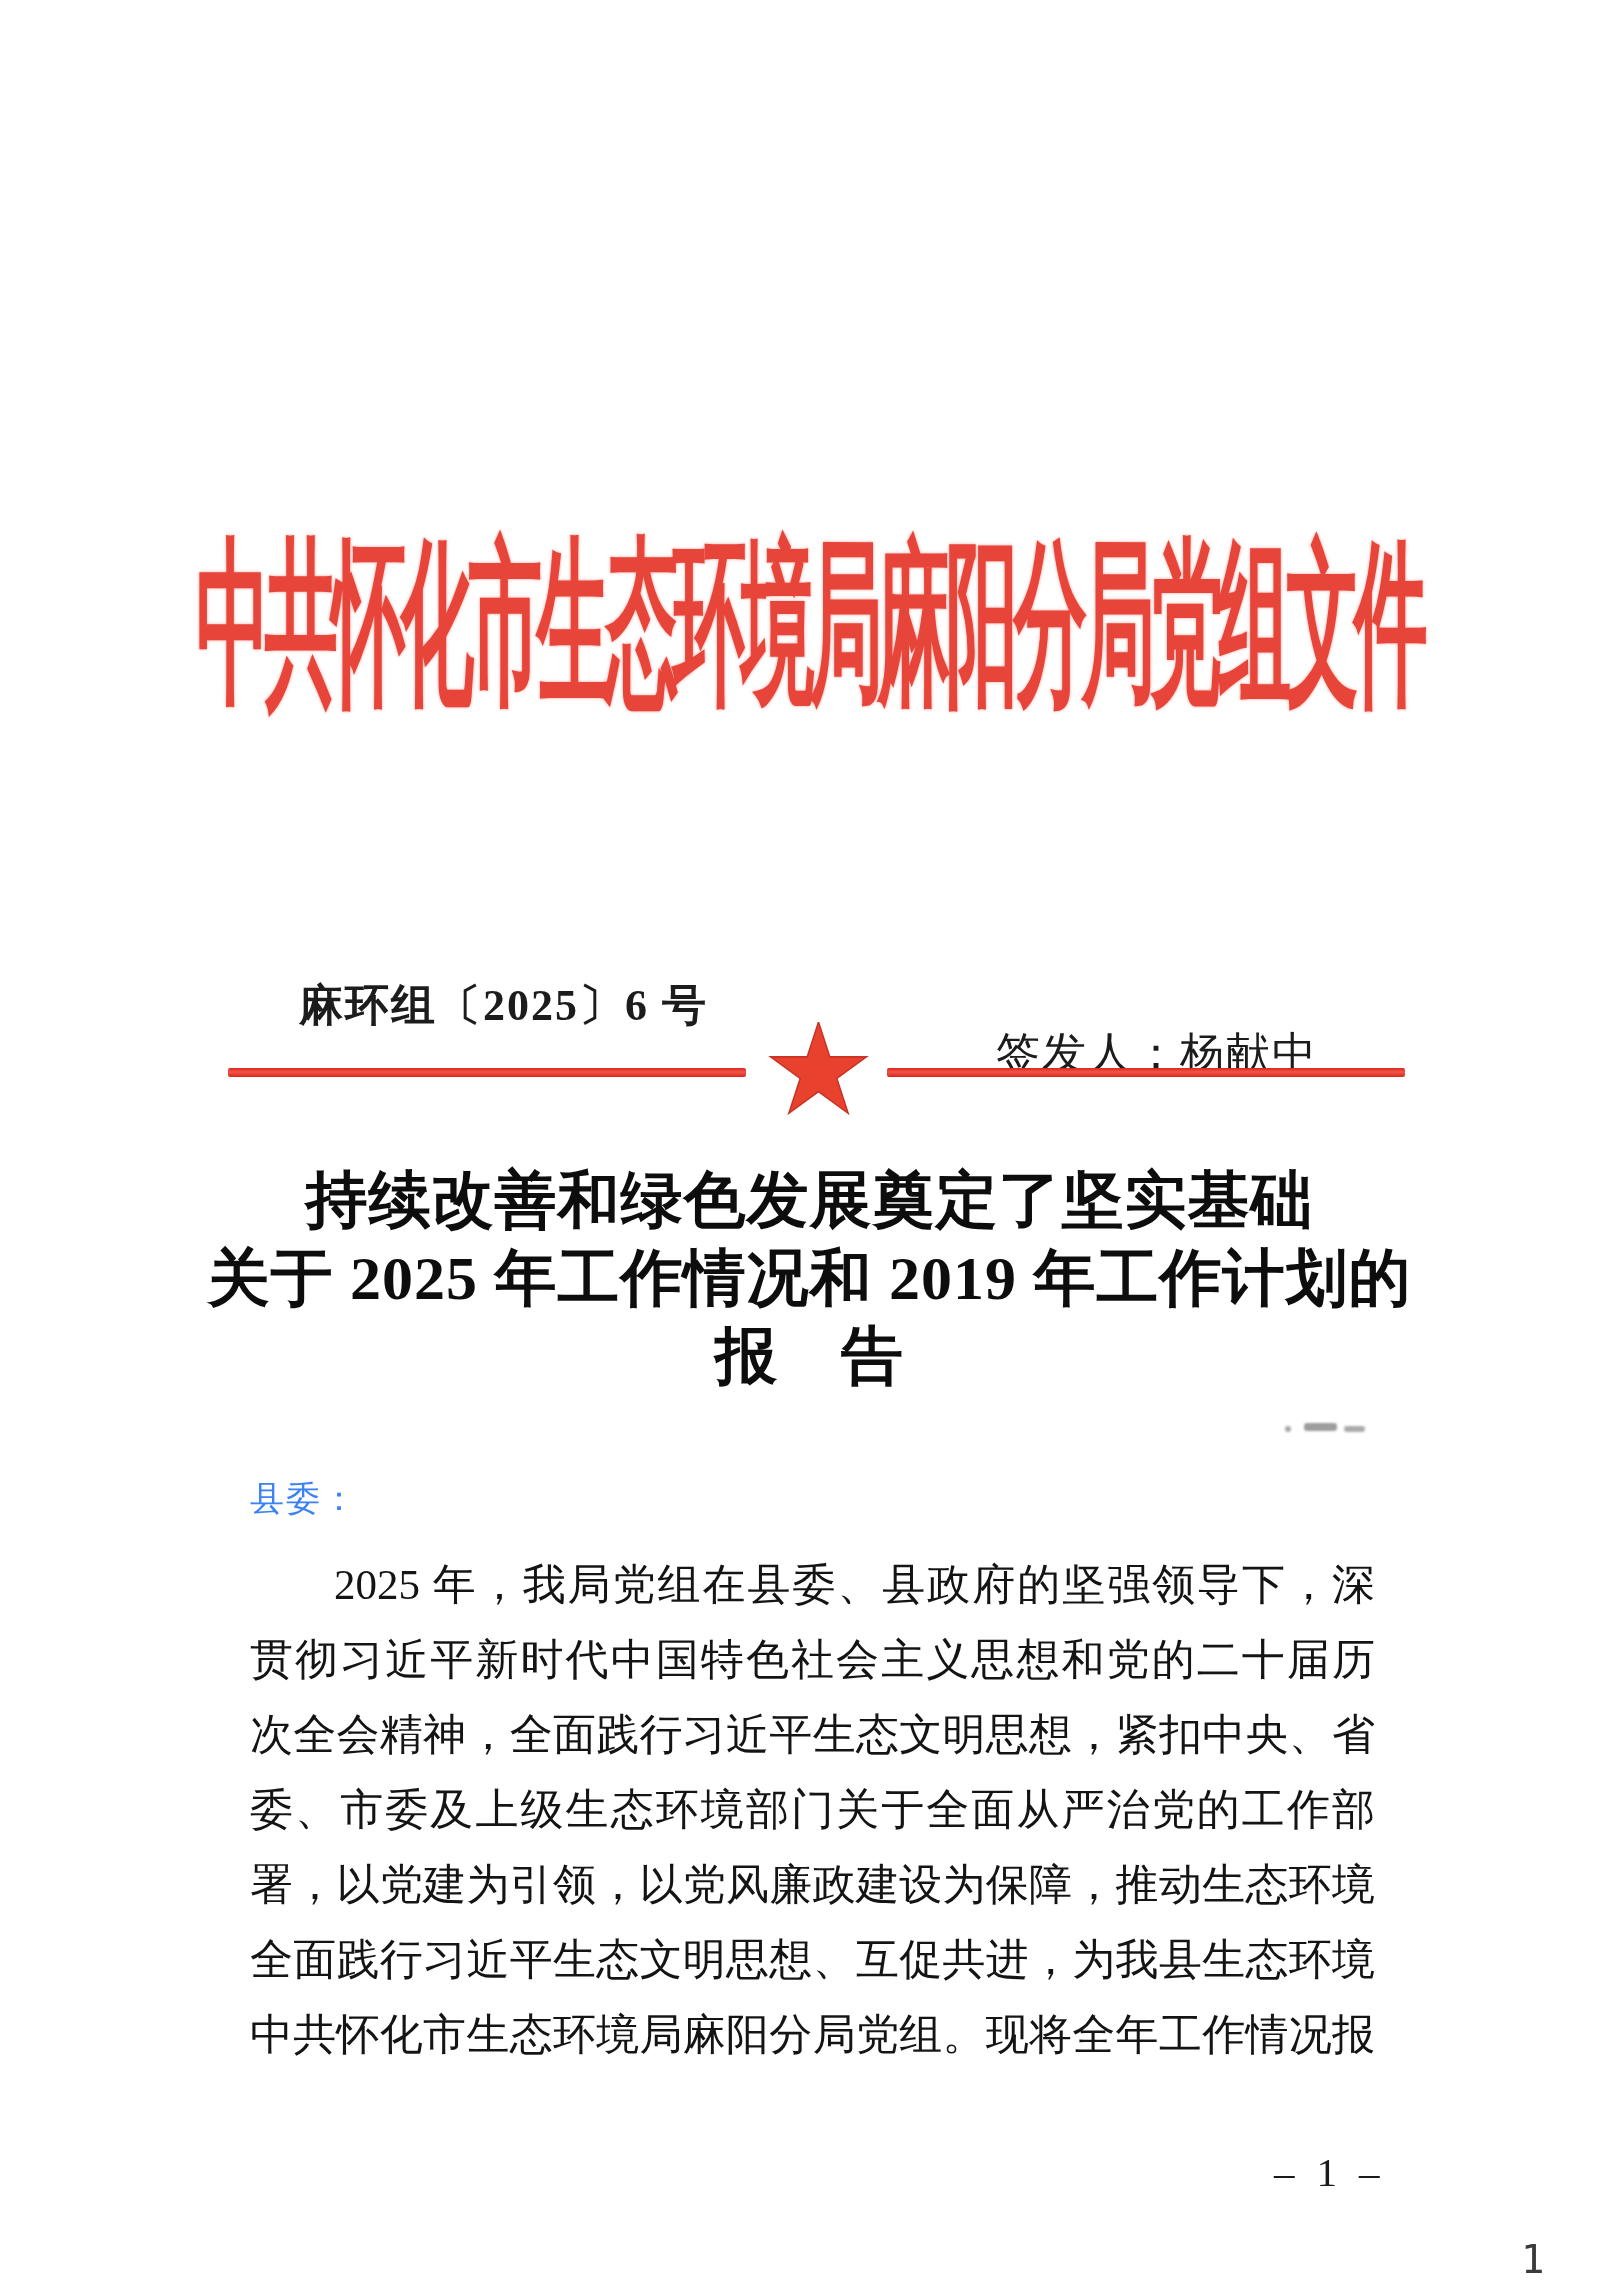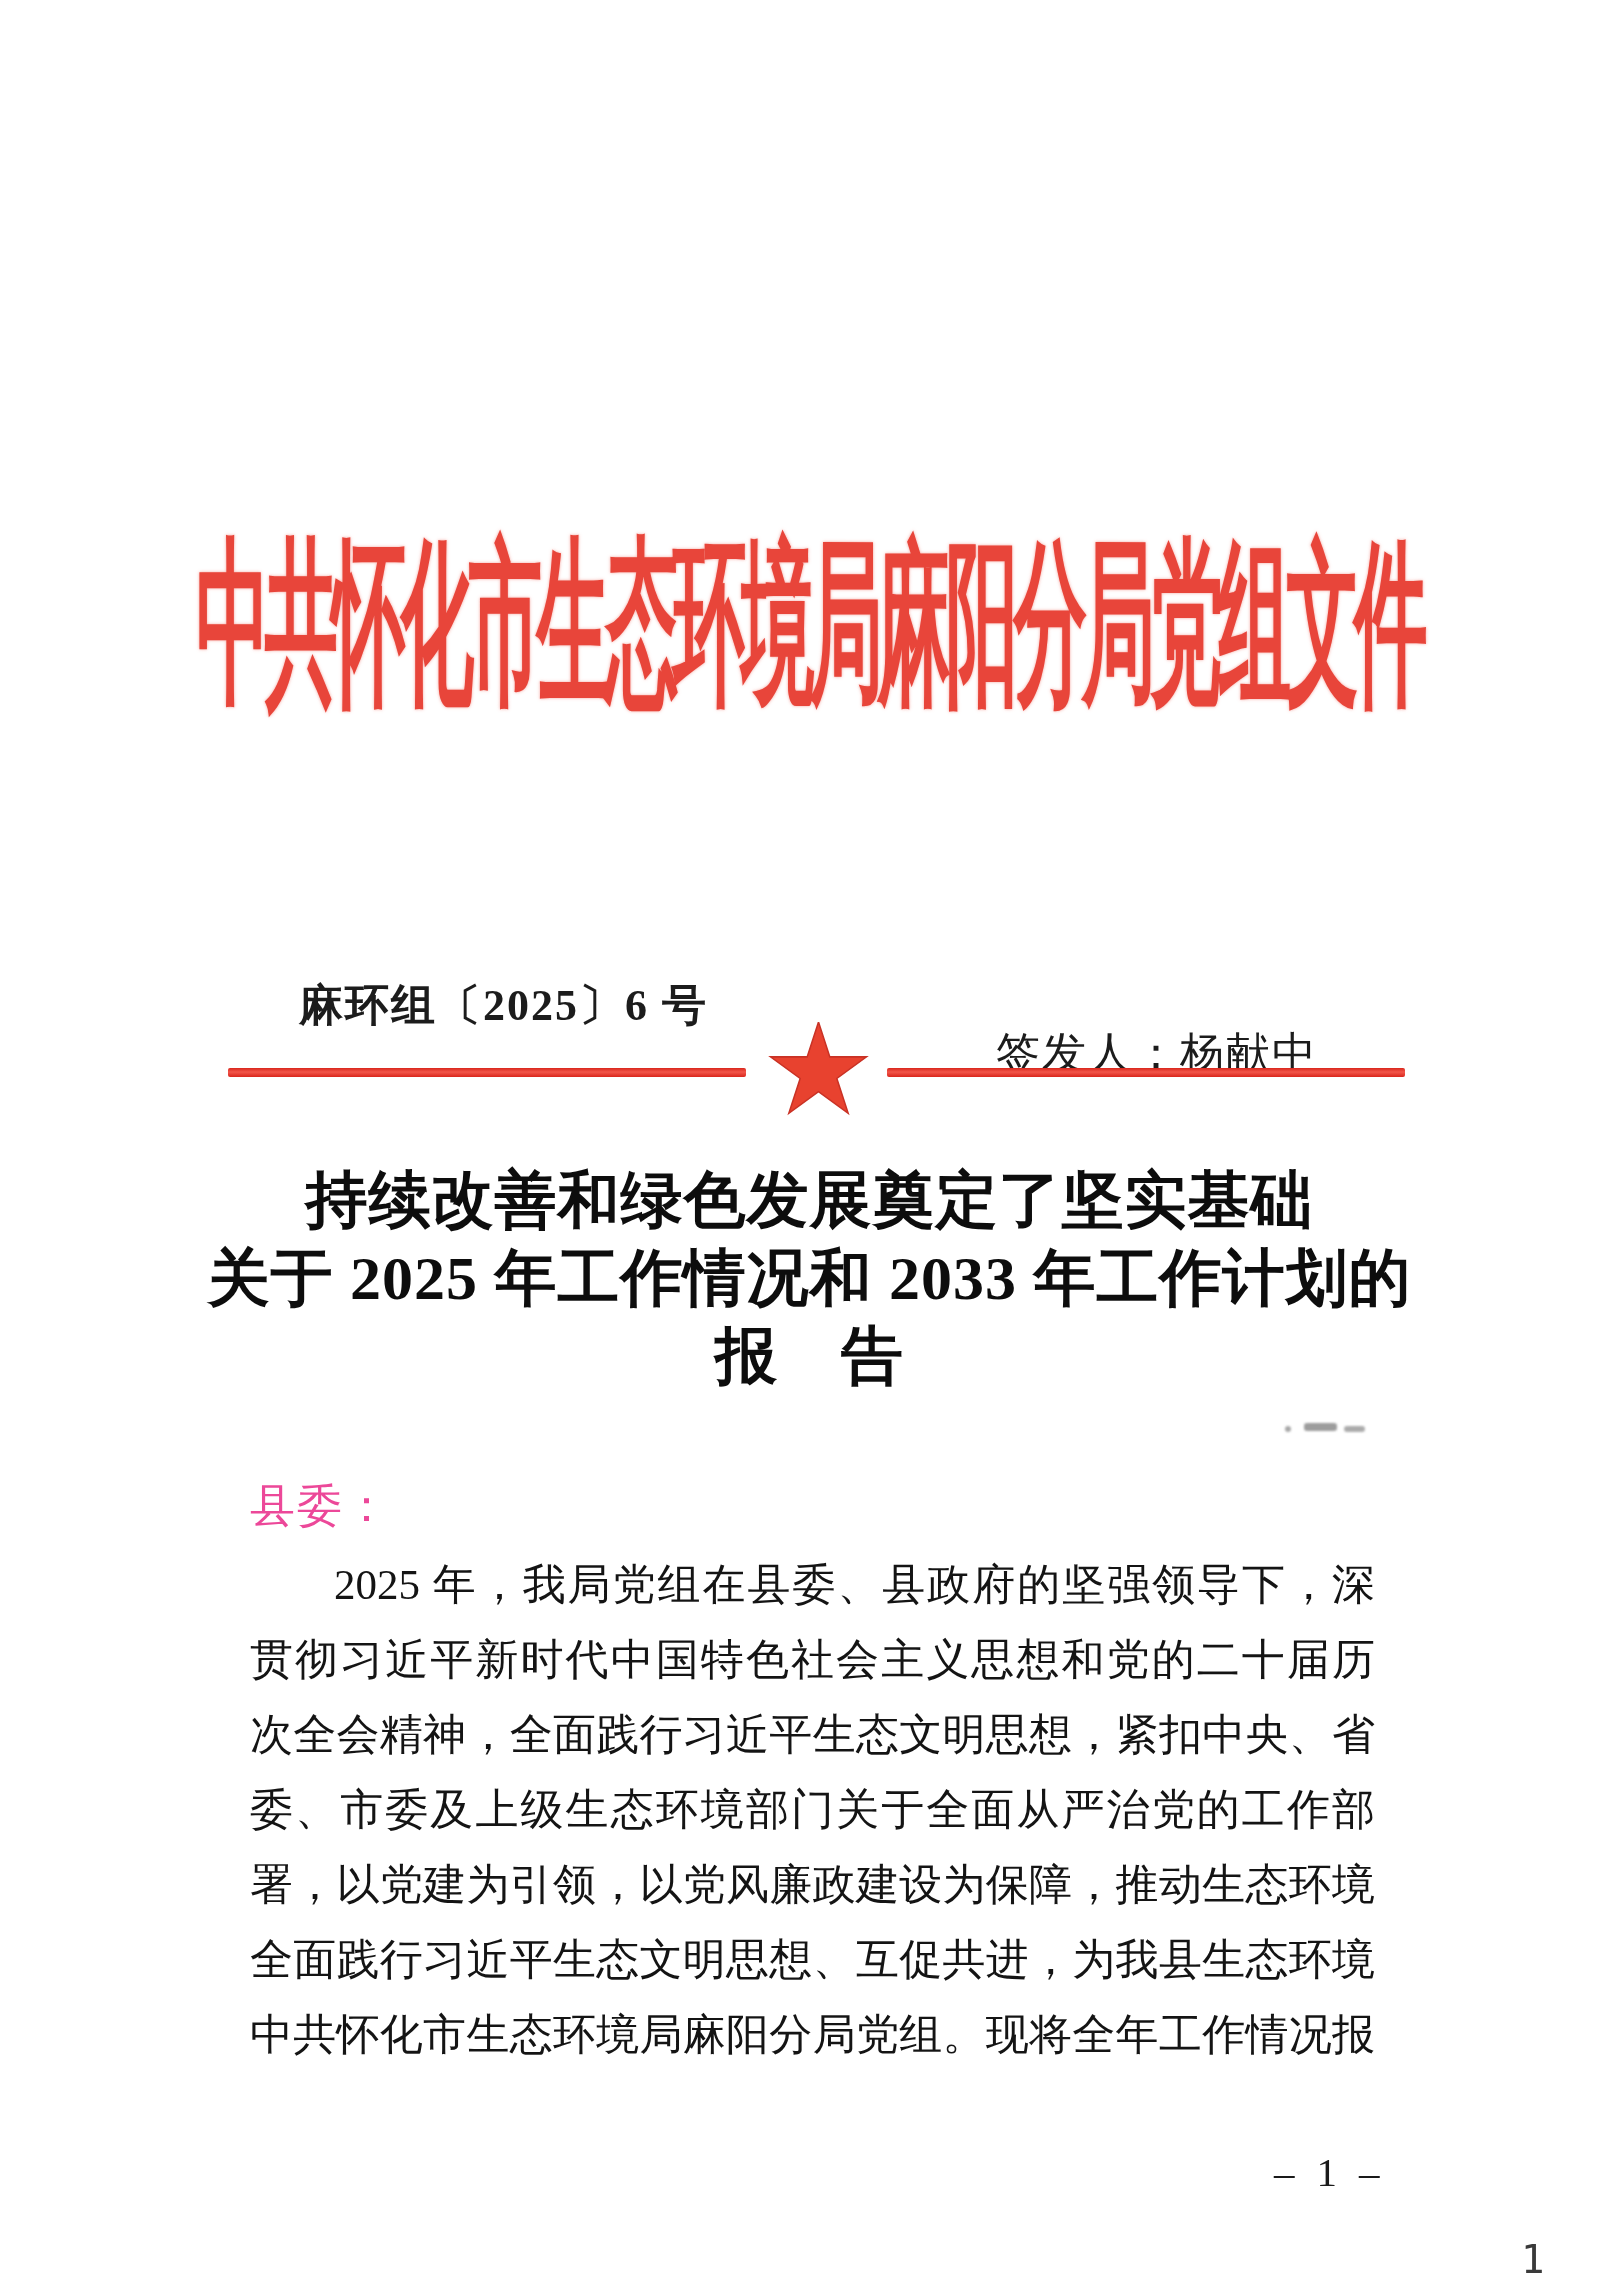--- a/index.html
+++ b/index.html
@@ -94,23 +94,23 @@
   .smudge { position: absolute; filter: blur(1px); opacity: 0.75; }
   .smudge-dot  { left: 1285px; top: 1426px; width: 5.9px;  height: 5.9px; background: #8a8a8a; border-radius: 50%; }
   .smudge-bar1 { left: 1304px; top: 1423px; width: 33px; height: 7.8px; background: #7d7d7d; border-radius: 2.9px; }
   .smudge-bar2 { left: 1344px; top: 1426px; width: 20.6px; height: 5.9px; background: #909090; border-radius: 2.9px; }
 
   
   .salutation {
     position: absolute;
     top: 1476px;
     left: 250px;
-    font-size: 45px;
+    font-size: 34px;
     letter-spacing: 2px;
-    color: #ec4899;
+    color: #3b82f6;
   }
   .paragraph {
     position: absolute;
     top: 1547px;
     left: 250px;
     width: 1125px;
     font-size: 43px;
     color: #141414;
   }
   .body-line {
@@ -158,21 +158,21 @@
   <div class="divider">
     <div class="seg seg-left"></div>
     <div class="seg seg-right"></div>
     <svg class="star" viewBox="0 0 100 95.1" style="color: rgb(232, 66, 47);">
       <polygon points="50,0 61.23,34.55 97.55,34.55 68.16,55.9 79.39,90.45 50,69.1 20.61,90.45 31.84,55.9 2.45,34.55 38.77,34.55" fill="currentColor" stroke="#c93225" stroke-width="1.5"></polygon>
     </svg>
   </div>
 
   <div class="doc-title">
       <div class="title-line">持续改善和绿色发展奠定了坚实基础</div>
-      <div class="title-line">关于 2025 年工作情况和 2033 年工作计划的</div>
+      <div class="title-line">关于 2025 年工作情况和 2019 年工作计划的</div>
       <div class="title-line">报　告</div>
     </div>
 
   <div class="smudge smudge-dot"></div>
   <div class="smudge smudge-bar1"></div>
   <div class="smudge smudge-bar2"></div>
 
   <div class="salutation">县委：</div>
 
   <div class="paragraph">

